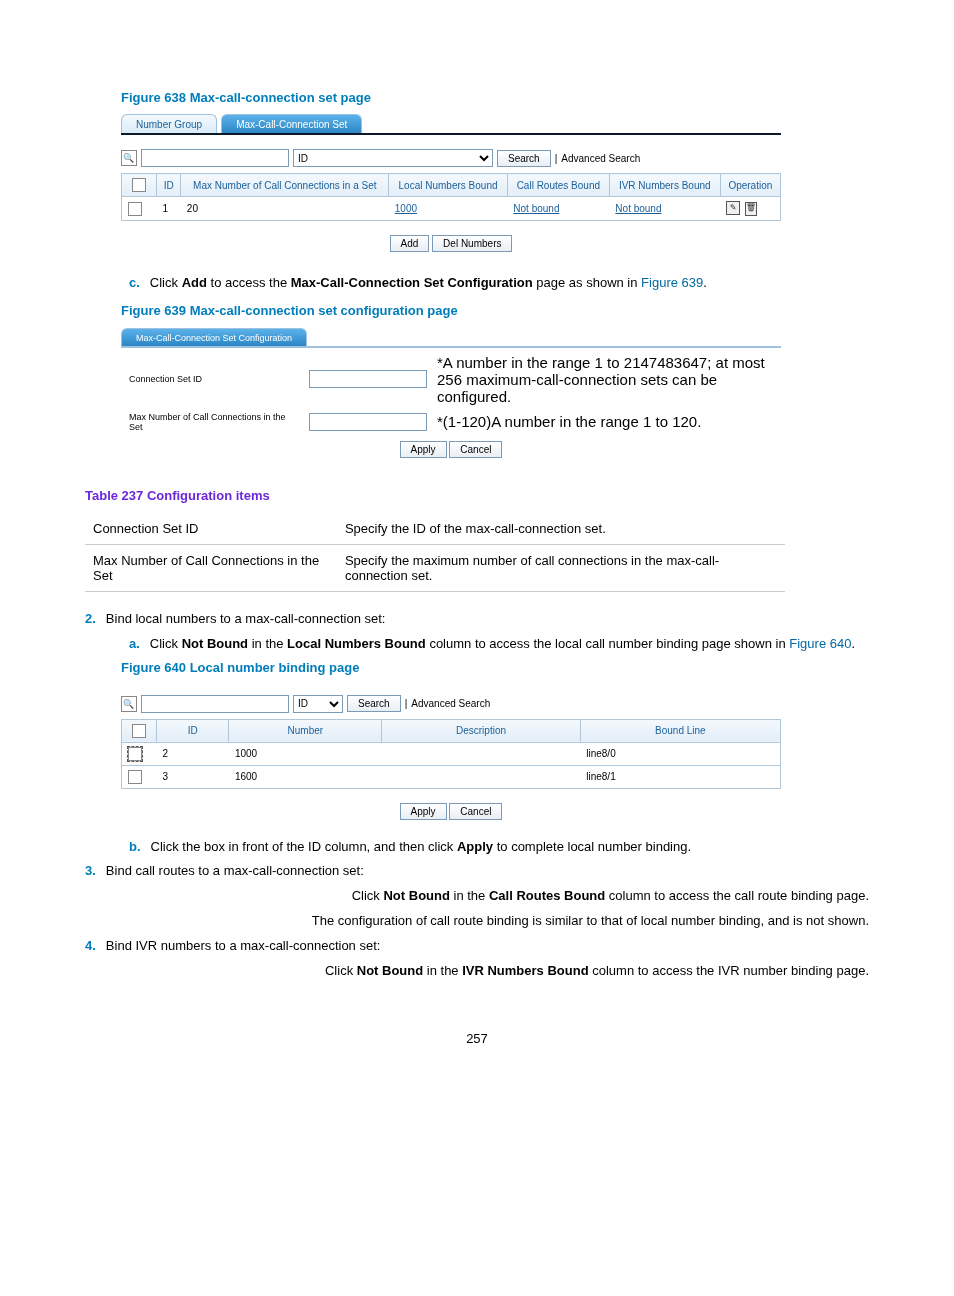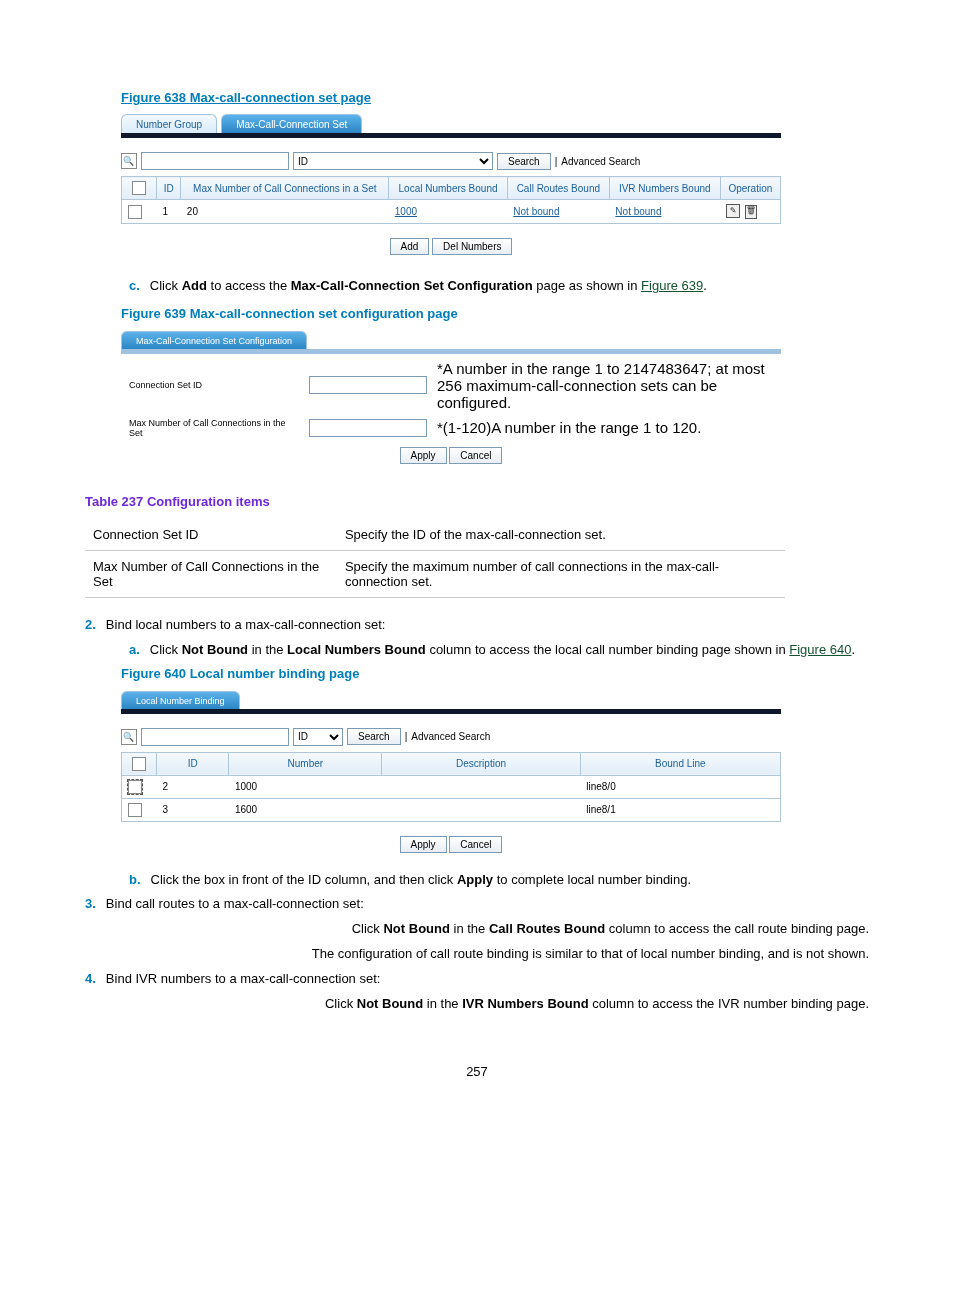--- a/index.html
+++ b/index.html
@@ -11,37 +11,37 @@
     width: 954px;
     box-sizing: border-box;
     background: #fff;
   }
   .fig-caption {
     color: #007dba;
     font-weight: bold;
     font-size: 13px;
     margin: 30px 0 6px 0;
   }
-  .fig-caption.sub { margin-left: 36px; text-decoration: underline; }
+  .fig-caption.sub { margin-left: 36px; }
   .fig-caption.sub2 { margin-left: 36px; }
 
   
   .fig638 {
     margin-left: 36px;
     margin-top: 4px;
     border: 0;
     width: 660px;
     font-size: 10px;
     color: #000;
   }
   .tab-strip {
     display: flex;
     align-items: flex-end;
     height: 22px;
-    border-bottom: 5px solid #0f172a;
+    border-bottom: 2px solid #0f172a;
     width: 100%;
   }
   .tab {
     position: relative;
     padding: 4px 14px 3px;
     margin-right: 4px;
     font-size: 10px;
     color: #1a5f9a;
     background: linear-gradient(#f4f9fd,#d9ecf9);
     border: 1px solid #9ec2e0;
@@ -76,21 +76,21 @@
   .btn-ui {
     border:1px solid #7a9ab5; background:linear-gradient(#fff,#e8eef4); font-size:10px; padding:2px 10px; cursor:pointer;
   }
   .btn-row { text-align:center; margin-top:14px; }
   .blue-link { color:#1a5f9a; text-decoration:underline; cursor:pointer; }
   .chk { width:12px;height:12px;vertical-align:middle;border:1px solid #888;display:inline-block; background:#fff;}
   .op-icon { display:inline-block;width:12px;height:12px;border:1px solid #555;margin-right:2px;font-size:8px;line-height:11px;text-align:center;color:#333;cursor:pointer;background:#f0f0f0;}
   .trash-icon { display:inline-block;width:10px;height:12px;border:1px solid #555;font-size:8px;line-height:10px;text-align:center;color:#333;cursor:pointer;background:#f0f0f0;}
   .marker-alpha { color:#007dba; font-weight:bold; margin-left:36px; margin-right:10px; }
   .marker-num { color:#007dba; font-weight:bold; margin-right:10px; }
-  .inline-link { color:#14532d;text-decoration:underline; }
+  .inline-link { color:#0369a1; }
   .bold { font-weight:bold; }
 
   
   .fig639 {
     margin-left: 36px;
     width: 660px;
     font-size: 10px;
     margin-top:4px;
   }
   .fig639 .tab-strip { border-bottom-color:#9ec2e0;}
@@ -232,23 +232,20 @@
 <div class="para step">
   <span class="marker-num">2.</span><span>Bind local numbers to a max-call-connection set:</span>
 </div>
 <div class="para sub">
   <span class="marker-alpha" style="margin-left:0">a.</span><span>Click </span><span class="bold">Not Bound</span><span> in the </span><span class="bold">Local Numbers Bound</span><span> column to access the local call number binding page shown in </span><span class="inline-link">Figure 640</span><span>.</span>
 </div>
 
 <div class="fig-caption sub2" style="margin-top:2px">Figure 640 Local number binding page</div>
 
 <div class="fig640">
-  <div class="tab-strip">
-    <div class="tab active" style="font-size:9px">Local Number Binding</div>
-  </div>
   <div style="height:14px"></div>
   <div class="search-row">
     <span class="mag">🔍</span>
     <input type="text" style="width: 140px;">
     <select style="width:50px">
       <option>ID</option>
     </select>
     <button class="btn-ui">Search</button>
     <span>| </span>
     <span style="color:#000">Advanced Search</span>

